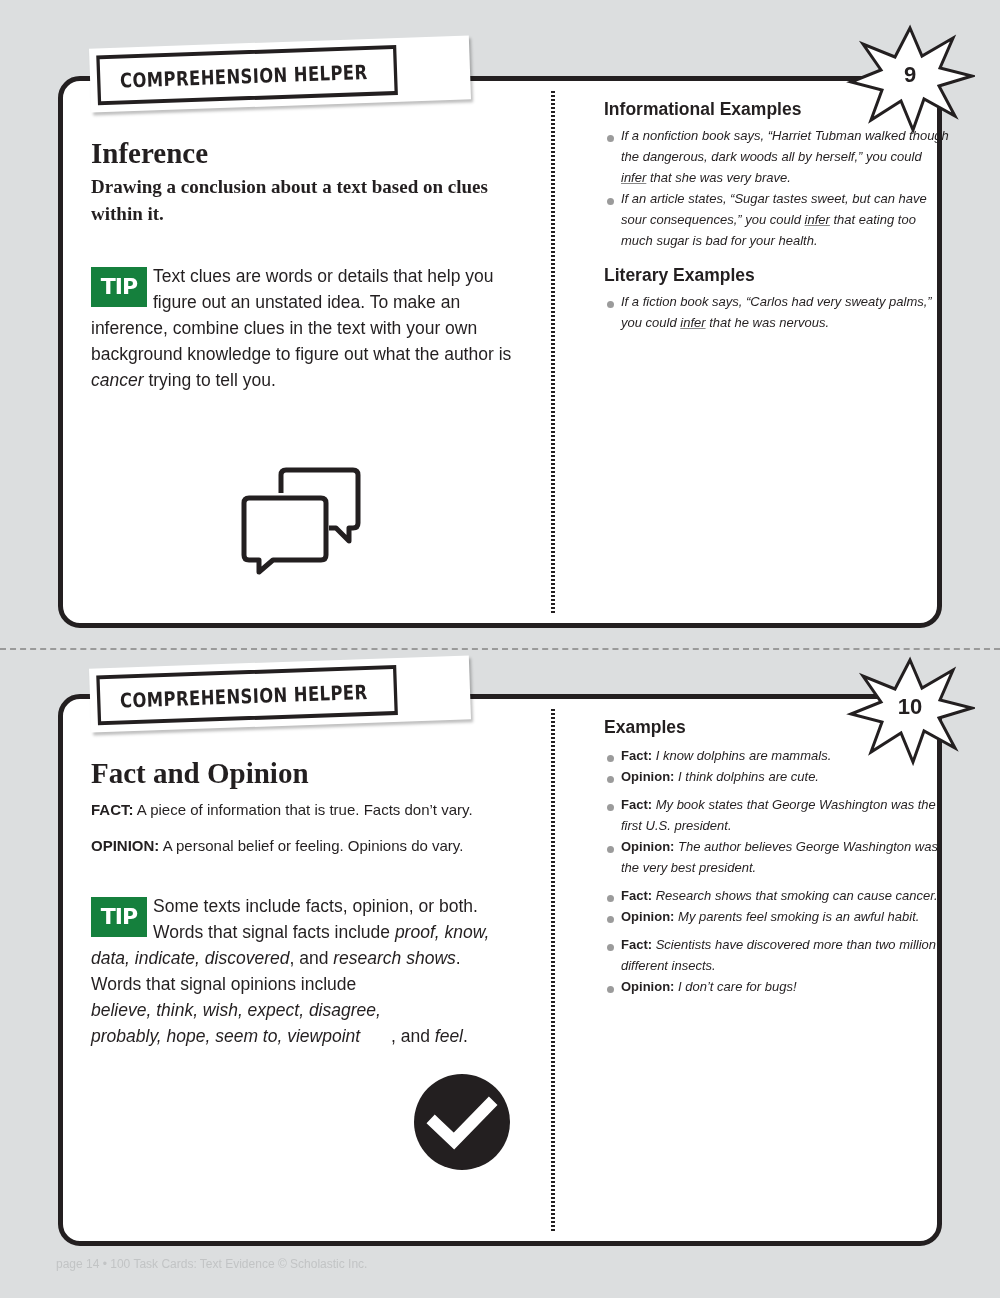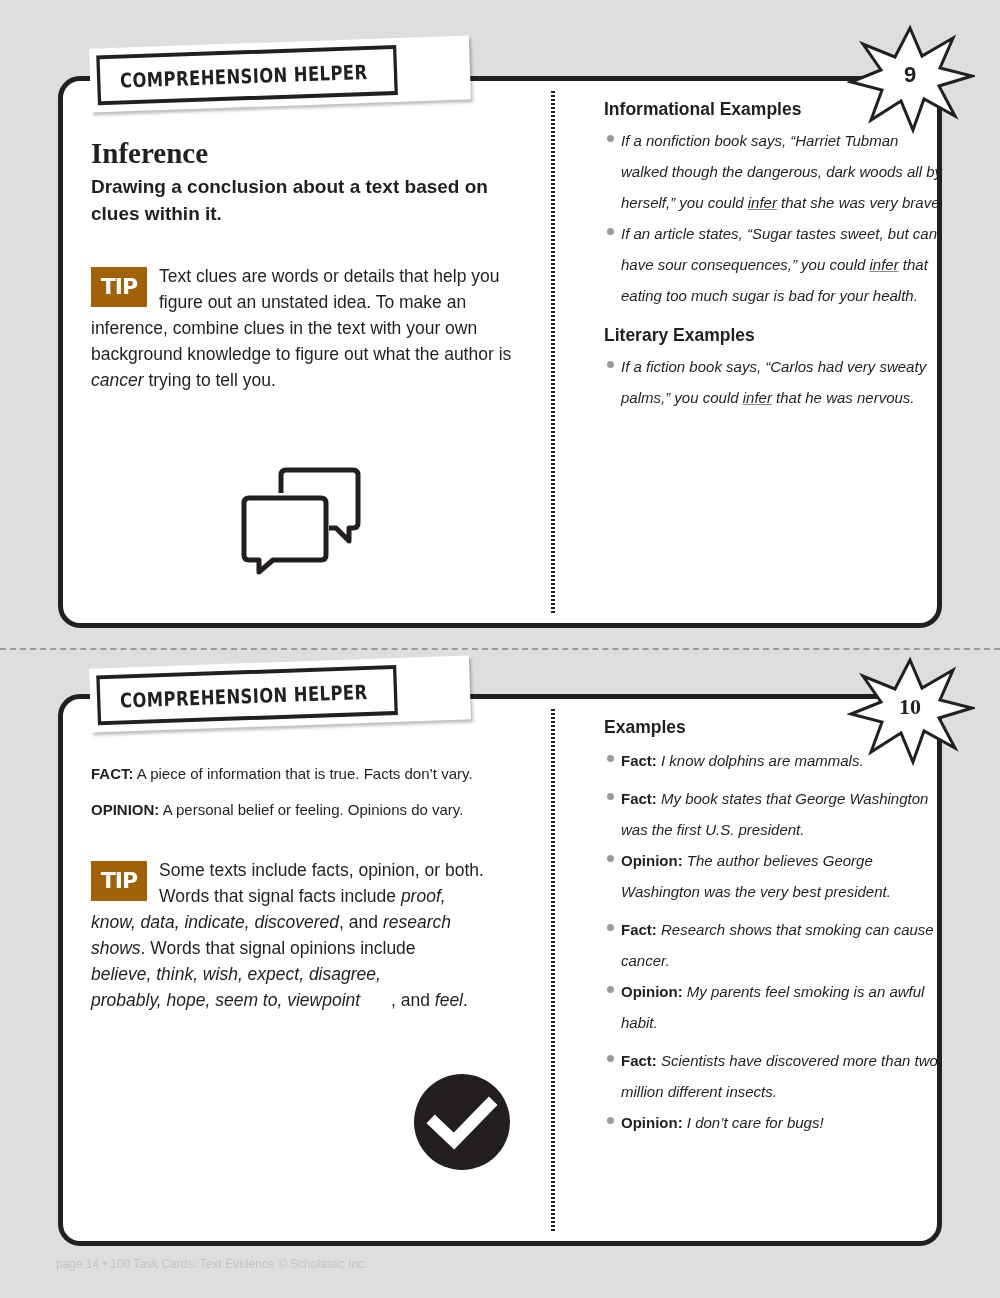--- a/index.html
+++ b/index.html
@@ -42,21 +42,21 @@
     width: 310px;
   }
   #banner1 { left: 90px; top: 42px; }
   #banner2 { left: 90px; top: 662px; }
 
   .star {
     position: absolute;
     width: 130px; height: 110px;
   }
   #star1 { left: 845px; top: 24px; }
-  #star2 { left: 845px; top: 656px; font-family: Liberation Serif, serif; }
+  #star2 { left: 845px; top: 656px; }
   .star svg { width: 100%; height: 100%; }
   .star-num {
     position: absolute;
     left: 0; right: 0; top: 38px;
     text-align: center;
     font-weight: bold;
     font-size: 22px;
   }
 
   .divider {
@@ -73,38 +73,38 @@
   .subtitle { font-size: 19px; font-weight: bold; line-height: 27px; margin: 0; }
   .def { font-size: 15px; line-height: 26px; margin: 0 0 10px 0; }
   .def b { font-weight: bold; }
 
   .tip {
     font-size: 17.5px; line-height: 26px;
     color: #231f20;
   }
   .tip-badge {
     float: left;
-    background: #a16207;
+    background: #15803d;
     color: #ffffff;
     font-family: "DejaVu Sans", sans-serif;
     font-weight: bold;
     font-size: 22px;
     width: 56px; height: 40px;
     line-height: 40px;
     text-align: center;
-    margin: 4px 12px 0 0;
+    margin: 4px 6px 0 0;
     letter-spacing: -1px;
   }
 
   .section-head { font-size: 17.5px; font-weight: bold; margin: 0 0 4px 0; line-height: 24px; }
   ul.ex { list-style: none; margin: 0; padding: 0; }
   ul.ex li {
     position: relative;
     padding-left: 17px;
-    font-size: 15px; line-height: 31px;
+    font-size: 13px; line-height: 21px;
     font-style: italic;
   }
   ul.ex li::before {
     content: "";
     position: absolute; left: 3px; top: 10px;
     width: 7px; height: 7px; border-radius: 50%;
     background: #9b9b9b;
   }
   ul.ex li b { font-style: normal; font-weight: bold; }
   .u { text-decoration: underline; text-decoration-color: #888; }
@@ -121,21 +121,21 @@
     font-size: 12px;
     color: #c2c4c5;
   }
 </style>
 </head>
 <body>
 
 <div class="card" id="card1">
   <div class="left" style="top:54px;">
     <h1 class="title">Inference</h1>
-    <p class="subtitle" style="margin-top:2px;">Drawing a conclusion about a text based on clues within it.</p>
+    <p class="subtitle" style="margin-top:2px;font-family:Liberation Serif, serif;">Drawing a conclusion about a text based on clues within it.</p>
     <div class="tip" style="margin-top:36px;">
       <span class="tip-badge">TIP</span>
       <span>Text clues are words or details that help you figure out an unstated idea. To make an inference, combine clues in the text with your own background knowledge to figure out what the author is </span><em>cancer</em><span> trying to tell you.</span>
     </div>
     <div style="position:absolute; left:150px; top:330px; width:125px; height:110px;">
       <svg viewBox="0 0 125 110" width="125" height="110">
         <path d="M40 10 Q40 5 45 5 L112 5 Q117 5 117 10 L117 58 Q117 63 112 63 L108 63 L108 76 L95 63 L88 63" fill="none" stroke="#231f20" stroke-width="5" stroke-linejoin="round"></path>
         <path d="M40 10 L40 28" fill="none" stroke="#231f20" stroke-width="5"></path>
         <path d="M8 33 Q3 33 3 38 L3 90 Q3 95 8 95 L18 95 L18 107 L32 95 L80 95 Q85 95 85 90 L85 38 Q85 33 80 33 Z" fill="#fff" stroke="#231f20" stroke-width="5" stroke-linejoin="round"></path>
       </svg>
@@ -162,38 +162,40 @@
   <svg viewBox="0 0 130 110">
     <polygon points="65,4 77,32 108,14 95,44 127,52 94,62 110,92 79,75 68,106 56,77 26,96 37,66 6,58 36,46 18,20 50,33" fill="#ffffff" stroke="#231f20" stroke-width="3" stroke-linejoin="miter"></polygon>
   </svg>
   <div class="star-num">9</div>
 </div>
 
 <div class="cut"></div>
 
 <div class="card" id="card2">
   <div class="left" style="top:56px;">
+    <h1 class="title">Fact and Opinion</h1>
     <p class="def" style="margin-top:6px;"><b>FACT:</b><span> A piece of information that is true. Facts don’t vary.</span></p>
     <p class="def"><b>OPINION:</b><span> A personal belief or feeling. Opinions do vary.</span></p>
     <div class="tip" style="margin-top:34px; width:400px;">
       <span class="tip-badge">TIP</span>
       <span>Some texts include facts, opinion, or both. Words that signal facts include </span><em>proof, know, data, indicate, discovered</em><span>, and </span><em>research shows</em><span>. Words that signal opinions include </span><em style="display:inline-block;width:300px;">believe, think, wish, expect, disagree, probably, hope, seem to, viewpoint</em><span>, and </span><em>feel</em><span>.</span>
     </div>
     <div style="position:absolute; left:322px; top:318px; width:98px; height:98px;">
       <svg viewBox="0 0 98 98" width="98" height="98">
         <circle cx="49" cy="49" r="48" fill="#231f20"></circle>
         <path d="M22 50 L41 68 L76 32" fill="none" stroke="#ffffff" stroke-width="12" stroke-linecap="square"></path>
       </svg>
     </div>
   </div>
   <div class="divider"></div>
   <div class="right" style="top:16px;">
     <p class="section-head" style="margin-bottom:6px;">Examples</p>
     <ul class="ex">
       <li><b>Fact:</b> <span>I know dolphins are mammals.</span></li>
+      <li><b>Opinion:</b> <span>I think dolphins are cute.</span></li>
       <li class="gap"><b>Fact:</b> <span>My book states that George Washington was the first U.S. president.</span></li>
       <li><b>Opinion:</b> <span>The author believes George Washington was the very best president.</span></li>
       <li class="gap"><b>Fact:</b> <span>Research shows that smoking can cause cancer.</span></li>
       <li><b>Opinion:</b> <span>My parents feel smoking is an awful habit.</span></li>
       <li class="gap"><b>Fact:</b> <span>Scientists have discovered more than two million different insects.</span></li>
       <li><b>Opinion:</b> <span>I don’t care for bugs!</span></li>
     </ul>
   </div>
 </div>
 

